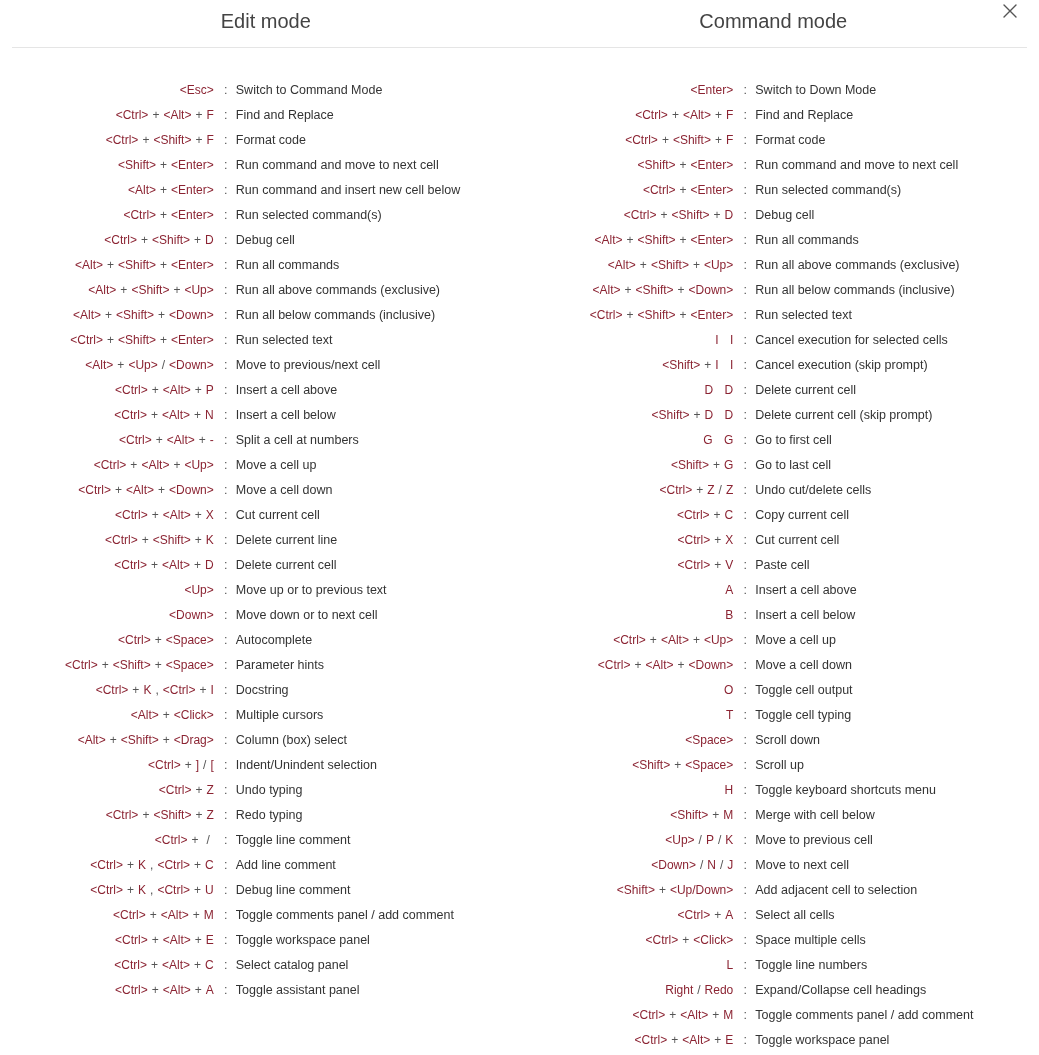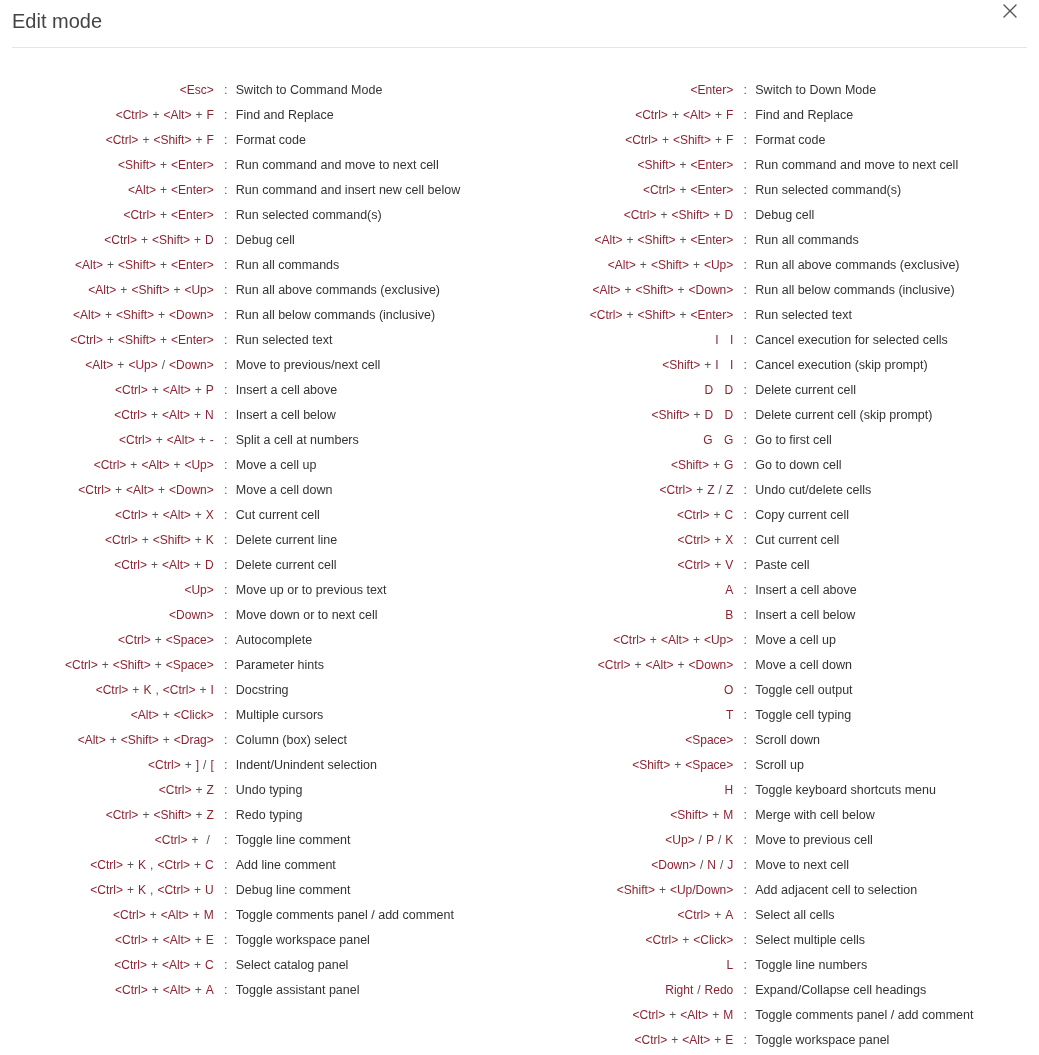--- a/index.html
+++ b/index.html
@@ -16,20 +16,21 @@
     padding: 0 0 20px 0;
   }
   .header {
     display: flex;
     border-bottom: 1px solid #e5e5e5;
     margin: 0 12px;
     position: relative;
   }
   .header-col {
     flex: 1;
+    text-align: center;
     font-size: 20px;
     font-weight: 300;
     color: #444;
     padding: 10px 0 14px 0;
   }
   .close-btn {
     position: absolute;
     right: 4px;
     top: 4px;
     width: 20px;
@@ -78,20 +79,21 @@
     font-size: 12px;
     padding: 0 4px;
   }
 </style>
 </head>
 <body>
 
 <div class="container">
   <div class="header">
     <div class="header-col">Edit mode</div>
+    <div class="header-col">Command mode</div>
     <div class="close-btn">
       <svg viewBox="0 0 14 14">
           <path d="M1 1 L13 13 M13 1 L1 13" stroke="#555" stroke-width="1.4" fill="none" stroke-linecap="round"></path>
         </svg>
     </div>
   </div>
   <div class="body">
     <div class="col" id="col-edit">
         <div class="row">
           <div class="keys"><span><span class="k">&lt;Esc&gt;</span></span></div>
@@ -351,21 +353,21 @@
           <div class="desc">Delete current cell (skip prompt)</div>
         </div>
         <div class="row">
           <div class="keys"><span><span class="k">G</span><span class="plus"> </span><span class="k">G</span></span></div>
           <div class="sep-colon">:</div>
           <div class="desc">Go to first cell</div>
         </div>
         <div class="row">
           <div class="keys"><span><span class="k">&lt;Shift&gt;</span><span class="plus">+</span><span class="k">G</span></span></div>
           <div class="sep-colon">:</div>
-          <div class="desc">Go to down cell</div>
+          <div class="desc">Go to last cell</div>
         </div>
         <div class="row">
           <div class="keys"><span><span class="k">&lt;Ctrl&gt;</span><span class="plus">+</span><span class="k">Z</span><span class="slash">/</span><span class="k">Z</span></span></div>
           <div class="sep-colon">:</div>
           <div class="desc">Undo cut/delete cells</div>
         </div>
         <div class="row">
           <div class="keys"><span><span class="k">&lt;Ctrl&gt;</span><span class="plus">+</span><span class="k">C</span></span></div>
           <div class="sep-colon">:</div>
           <div class="desc">Copy current cell</div>
@@ -446,21 +448,21 @@
           <div class="desc">Add adjacent cell to selection</div>
         </div>
         <div class="row">
           <div class="keys"><span><span class="k">&lt;Ctrl&gt;</span><span class="plus">+</span><span class="k">A</span></span></div>
           <div class="sep-colon">:</div>
           <div class="desc">Select all cells</div>
         </div>
         <div class="row">
           <div class="keys"><span><span class="k">&lt;Ctrl&gt;</span><span class="plus">+</span><span class="k">&lt;Click&gt;</span></span></div>
           <div class="sep-colon">:</div>
-          <div class="desc">Select multiple cells</div>
+          <div class="desc">Space multiple cells</div>
         </div>
         <div class="row">
           <div class="keys"><span><span class="k">L</span></span></div>
           <div class="sep-colon">:</div>
           <div class="desc">Toggle line numbers</div>
         </div>
         <div class="row">
           <div class="keys"><span><span class="k">Right</span><span class="slash">/</span><span class="k">Redo</span></span></div>
           <div class="sep-colon">:</div>
           <div class="desc">Expand/Collapse cell headings</div>

